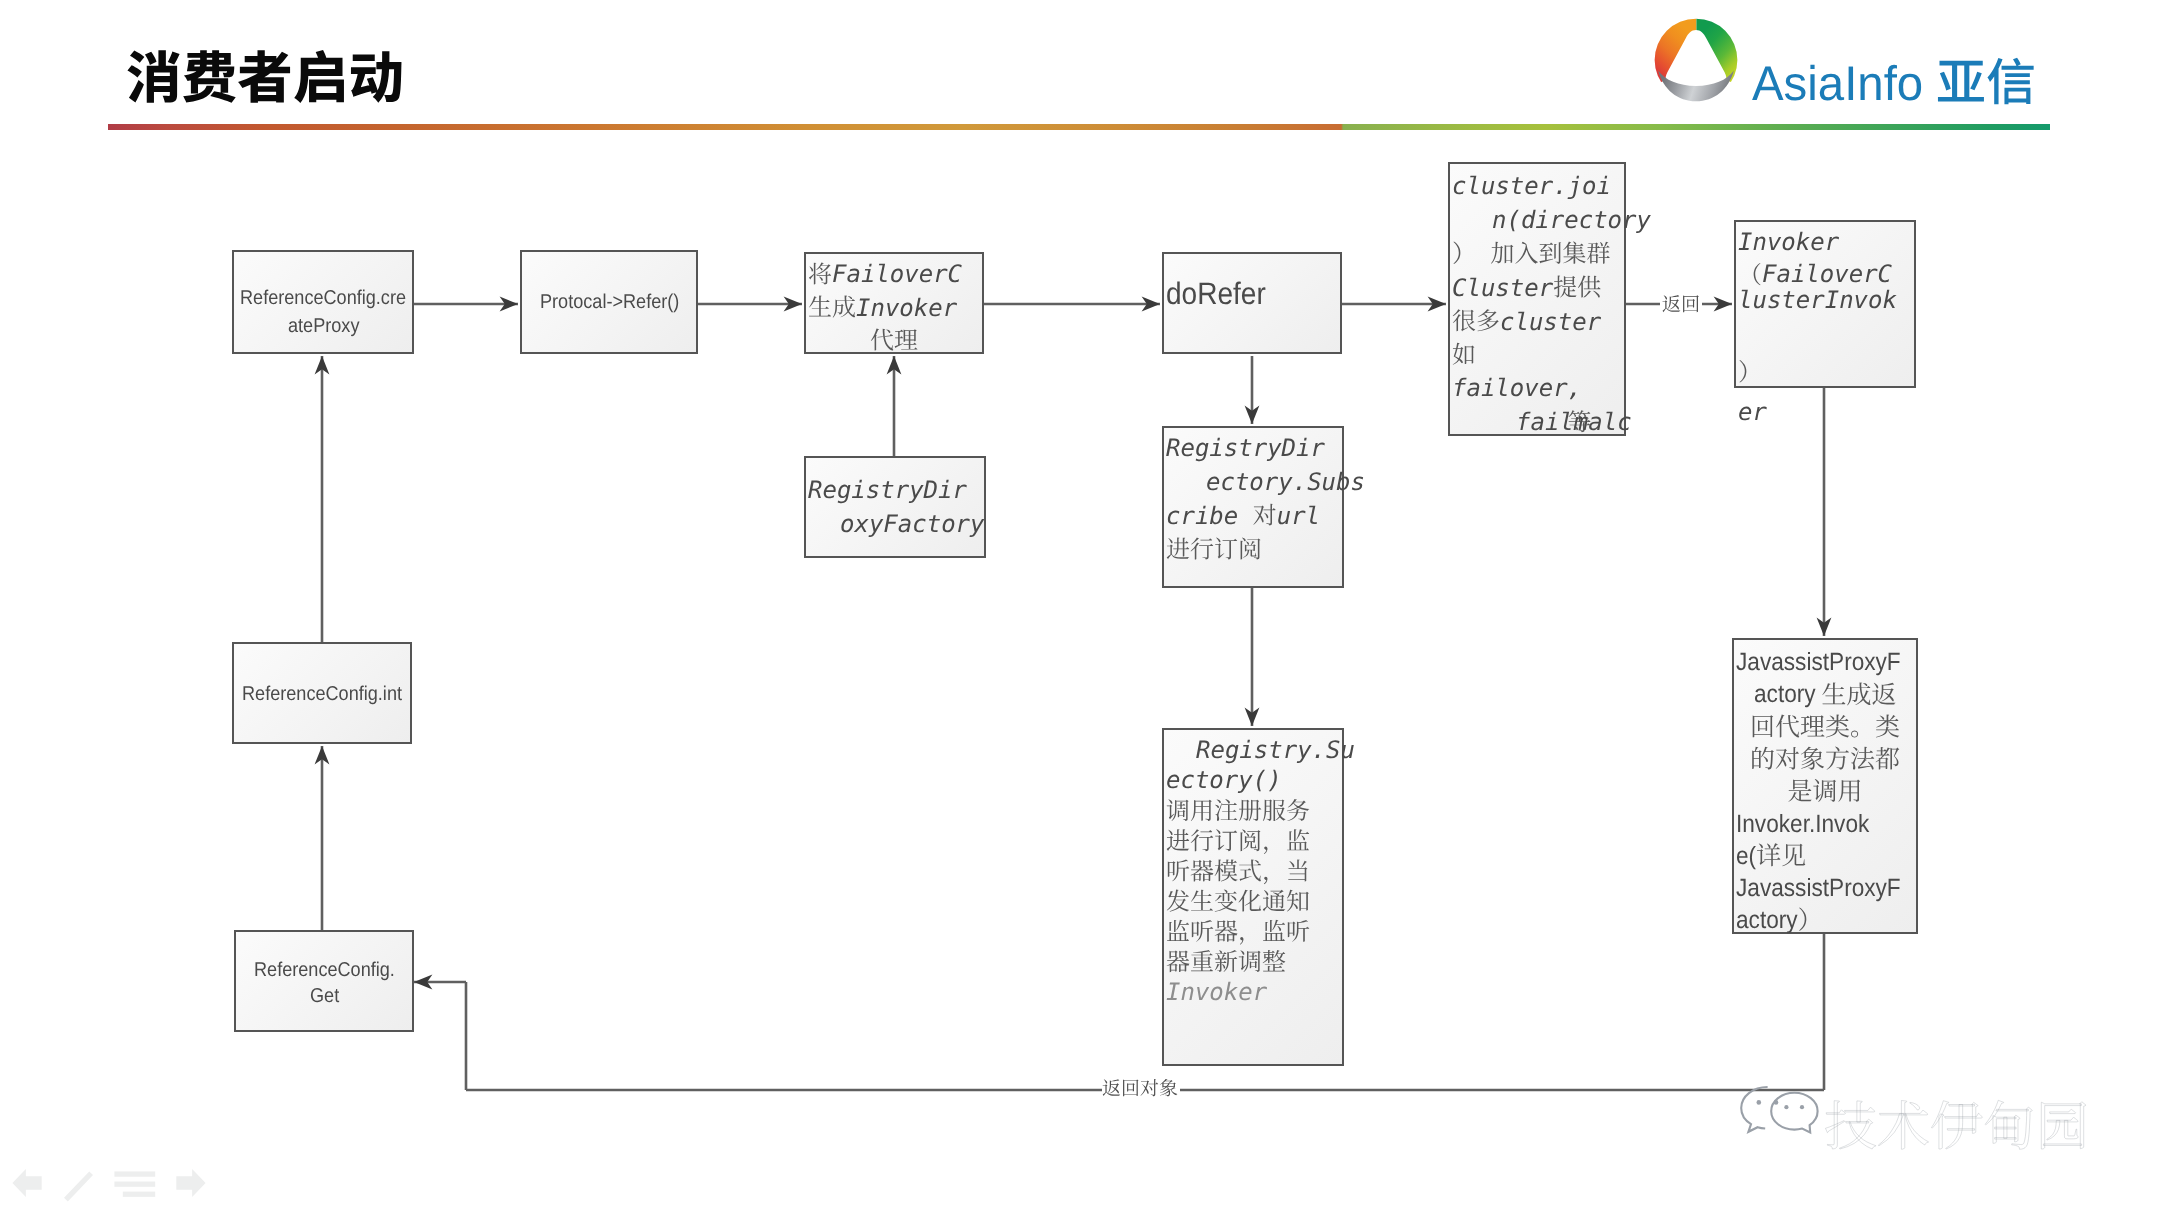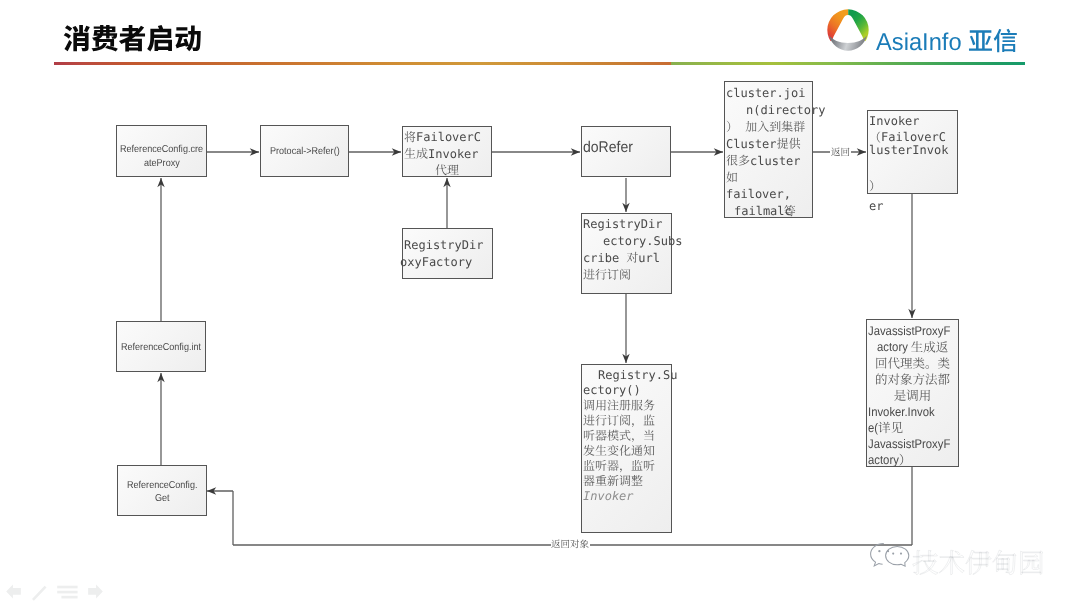--- a/index.html
+++ b/index.html
@@ -15,21 +15,21 @@
      #88b04f 63.6%, #9dbb42 70%, #a6c03c 74%,
      #86bb4a 80%, #5fae50 86%, #3ba459 92%, #1f9c62 97%, #159a6c 100%);}
 #brand{position:absolute;left:826px;top:8px;width:60px;height:48px;}
 #brand-text{position:absolute;left:876px;top:26px;height:34px;}
 #wm{position:absolute;left:866px;top:533px;width:210px;height:48px;}
 #toolbar{position:absolute;left:4px;top:579px;width:110px;height:22px;}
 svg{display:block;overflow:visible;}
 .nodebox{position:absolute;box-sizing:border-box;border:1px solid #555;
   background:linear-gradient(135deg,#fbfbfb 0%,#f4f4f4 55%,#eeeeee 100%);}
 .nodetext{position:absolute;color:#4a4a4a;white-space:pre;-webkit-font-smoothing:antialiased;}
-.mono{font-family:"DejaVu Sans Mono",monospace;}
+.mono{font-family:"DejaVu Sans Mono",monospace;font-style:italic;}
 .ui{font-family:"Liberation Sans",sans-serif;}
 </style>
 </head>
 <body>
 
 <div id="slide">
 <div id="hdr-title">
       <svg width="200" height="36" viewBox="0 0 200 36">
         <g transform="translate(0,0)">
           <g fill="#0a0a0a">
@@ -336,29 +336,29 @@
           </g>
         </g>
       </g>
     </svg>
 <span class="nodetext ui" style="left:120.00px;top:143.55px;font-size:10.00px;line-height:12.00px;transform:scaleX(0.9050);transform-origin:0 0;">ReferenceConfig.cre</span>
     <span class="nodetext ui" style="left:143.64px;top:157.55px;font-size:10.00px;line-height:12.00px;transform:scaleX(0.9050);transform-origin:0 0;">ateProxy</span>
     <span class="nodetext ui" style="left:269.67px;top:146.05px;font-size:10.00px;line-height:12.00px;transform:scaleX(0.9050);transform-origin:0 0;">Protocal-&gt;Refer()</span>
     <span class="nodetext mono" style="left:416.00px;top:130.18px;font-size:12.00px;line-height:14.40px;">FailoverC</span>
     <span class="nodetext mono" style="left:428.00px;top:146.68px;font-size:12.00px;line-height:14.40px;">Invoker</span>
     <span class="nodetext mono" style="left:404.00px;top:238.18px;font-size:12.00px;line-height:14.40px;">RegistryDir</span>
-    <span class="nodetext mono" style="left:400px;top:255.18px;font-size:12.00px;line-height:14.40px;">oxyFactory</span>
+    <span class="nodetext mono" style="left:420px;top:255.18px;font-size:12.00px;line-height:14.40px;">oxyFactory</span>
     <span class="nodetext ui" style="left:583.00px;top:139.05px;font-size:15.50px;line-height:18.60px;transform:scaleX(0.9050);transform-origin:0 0;">doRefer</span>
     <span class="nodetext mono" style="left:726.00px;top:86.11px;font-size:12.00px;line-height:14.40px;">cluster.joi</span>
     <span class="nodetext mono" style="left:726.00px;top:102.96px;font-size:12.00px;line-height:14.40px;padding-left:20px;">n(directory</span>
     <span class="nodetext mono" style="left:738.00px;top:119.81px;font-size:12.00px;line-height:14.40px;"> </span>
     <span class="nodetext mono" style="left:726.00px;top:136.66px;font-size:12.00px;line-height:14.40px;">Cluster</span>
     <span class="nodetext mono" style="left:750.00px;top:153.51px;font-size:12.00px;line-height:14.40px;">cluster</span>
     <span class="nodetext mono" style="left:726.00px;top:187.21px;font-size:12.00px;line-height:14.40px;">failover,</span>
-    <span class="nodetext mono" style="left:734px;top:204.06px;font-size:12.00px;line-height:14.40px;">failmalc</span>
+    <span class="nodetext mono" style="left:758px;top:204.06px;font-size:12.00px;line-height:14.40px;">failmalc</span>
     <span class="nodetext mono" style="left:869.00px;top:114.28px;font-size:12.00px;line-height:14.40px;">Invoker</span>
     <span class="nodetext mono" style="left:881.00px;top:130.48px;font-size:12.00px;line-height:14.40px;">FailoverC</span>
     <span class="nodetext mono" style="left:869.00px;top:143px;font-size:12.00px;line-height:14.40px;">lusterInvok</span>
     <span class="nodetext mono" style="left:869.00px;top:167px;font-size:12.00px;line-height:14.40px;margin-top:32px;">er</span>
     <span class="nodetext mono" style="left:583.00px;top:216.68px;font-size:12.00px;line-height:14.40px;">RegistryDir</span>
     <span class="nodetext mono" style="left:583.00px;top:233.68px;font-size:12.00px;line-height:14.40px;margin-left:20px;">ectory.Subs</span>
     <span class="nodetext mono" style="left:583.00px;top:250.68px;font-size:12.00px;line-height:14.40px;">cribe </span>
     <span class="nodetext mono" style="left:638.35px;top:250.68px;font-size:12.00px;line-height:14.40px;">url</span>
     <span class="nodetext mono" style="left:598px;top:368.23px;font-size:12.00px;line-height:14.40px;">Registry.Su</span>
     <span class="nodetext mono" style="left:583.00px;top:383.33px;font-size:12.00px;line-height:14.40px;">ectory()</span>

